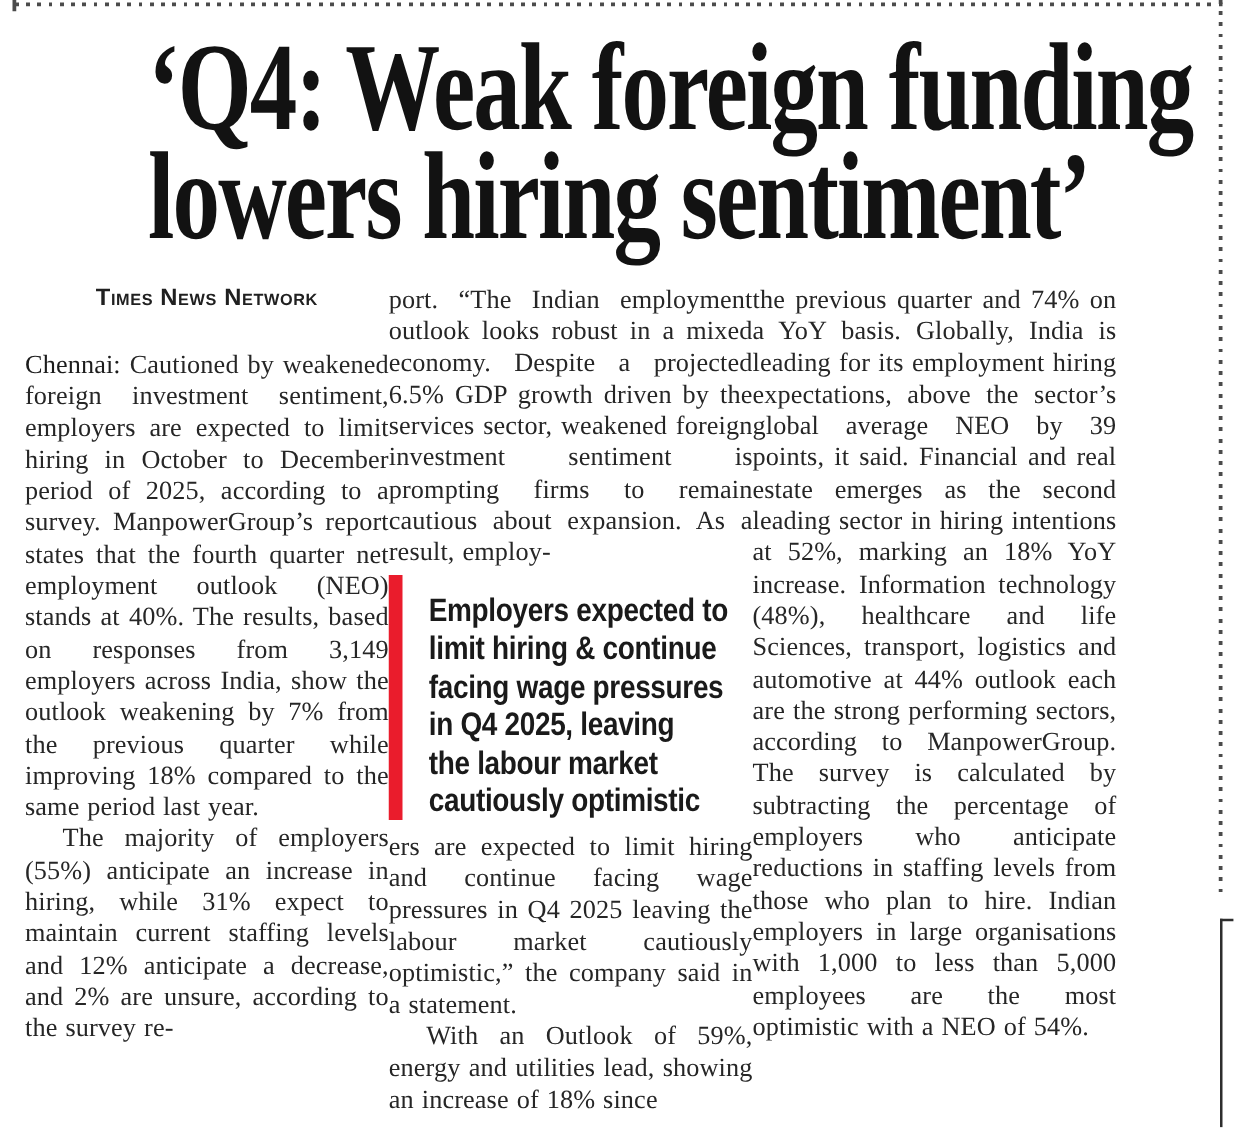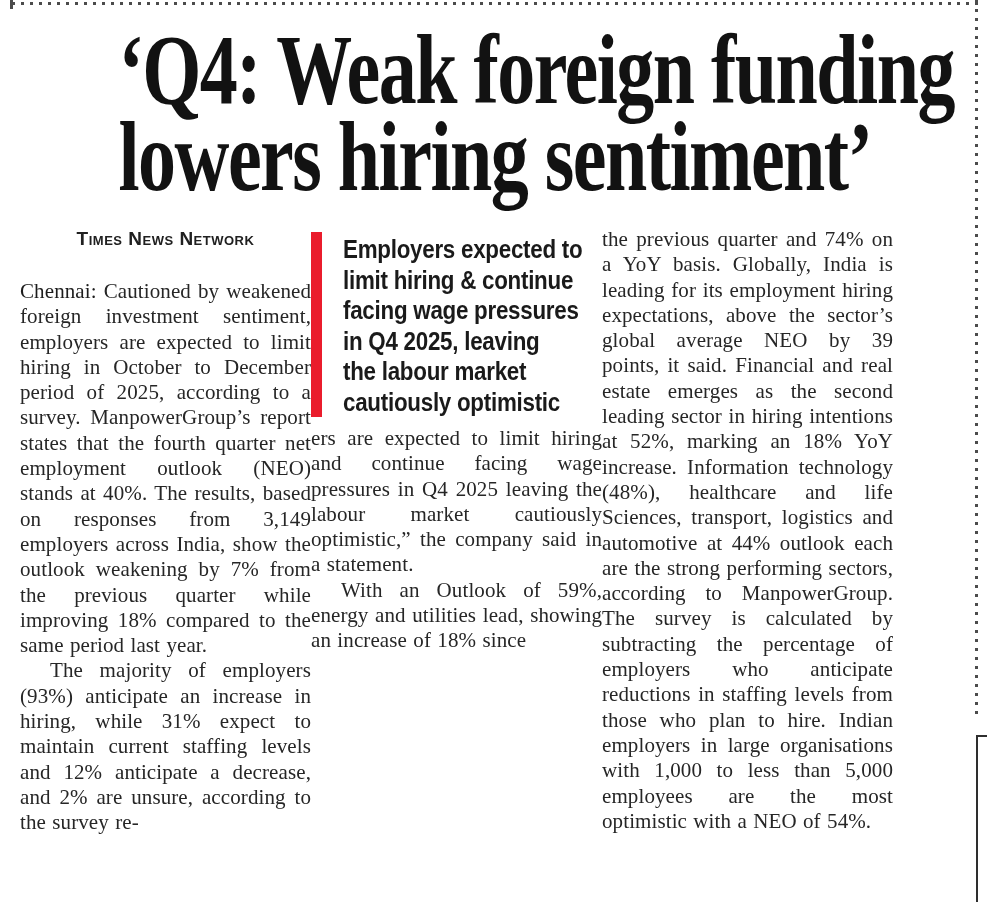--- a/index.html
+++ b/index.html
@@ -59,21 +59,21 @@
     color: #262626; hyphens: auto;
   }
   .indent { text-indent: 30px; }
   .dateline { font-weight: normal; color: #1c1c1c; }
   
   .pullquote { display: flex; margin: 5px 0 9px 0; }
   .pq-bar { flex: 0 0 11px; width: 11px; margin-right: 21px; }
   .pq-text {
     font-family: "Liberation Sans", sans-serif;
     font-weight: 700; font-size: 26px; line-height: 30.5px;
-    color: #1a1a1a; padding-top: 2px;
+    color: #1a1a1a; padding-top: 2px; margin-top: 11px;
   }
   .pq-line {
     white-space: nowrap; letter-spacing: -0.3px;
     transform: scaleX(0.86); transform-origin: 0 50%;
   }
 </style>
 </head>
 <body>
 
 <div class="page">
@@ -86,24 +86,25 @@
   <h1 class="headline">
     <span class="hl-line">‘Q4: Weak foreign funding</span>
     <span class="hl-line">lowers hiring sentiment’</span>
   </h1>
 
   <div class="columns">
 
     <div class="col">
       <div class="byline">Times News Network</div>
       <p class="body"><span class="dateline">Chennai:</span> <span>Cautioned by weakened foreign investment sentiment, employers are expected to limit hiring in October to December period of 2025, according to a survey. ManpowerGroup’s report states that the fourth quarter net employment outlook (NEO) stands at 40%. The results, based on responses from 3,149 employers across India, show the outlook weakening by 7% from the previous quarter while improving 18% compared to the same period last year.</span></p>
-      <p class="body indent">The majority of employers (93%) anticipate an increase in hiring, while 31% expect to maintain current staffing levels and 12% anticipate a decrease, and 2% are unsure, according to the survey re-</p>
+      <p class="body indent">The majority of employers (55%) anticipate an increase in hiring, while 31% expect to maintain current staffing levels and 12% anticipate a decrease, and 2% are unsure, according to the survey re-</p>
     </div>
 
     <div class="col">
+      <p class="body">port. “The Indian employment outlook looks robust in a mixed economy. Despite a projected 6.5% GDP growth driven by the services sector, weakened foreign investment sentiment is prompting firms to remain cautious about expansion. As a result, employ-</p>
 
       <div class="pullquote">
         <div class="pq-bar" style="background: rgb(234, 28, 44);"></div>
         <div class="pq-text">
           <div class="pq-line">Employers expected to</div>
           <div class="pq-line">limit hiring &amp; continue</div>
           <div class="pq-line">facing wage pressures</div>
           <div class="pq-line">in Q4 2025, leaving</div>
           <div class="pq-line">the labour market</div>
           <div class="pq-line">cautiously optimistic</div>

